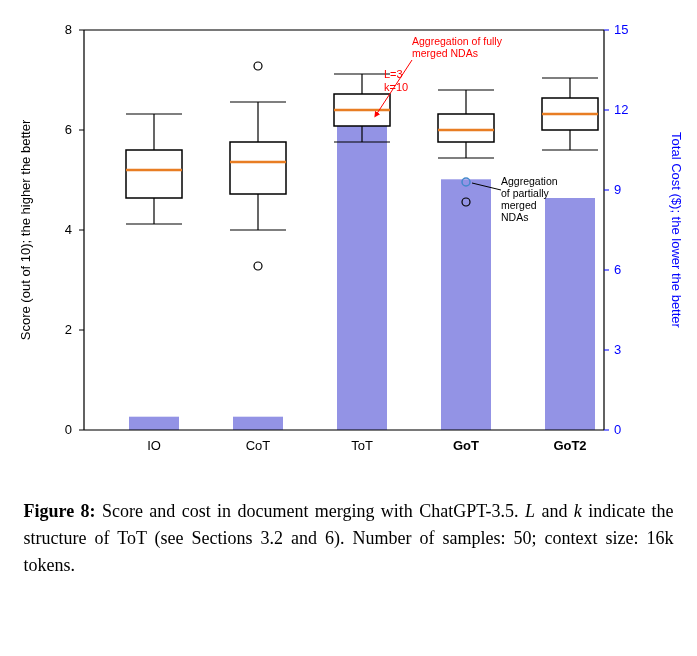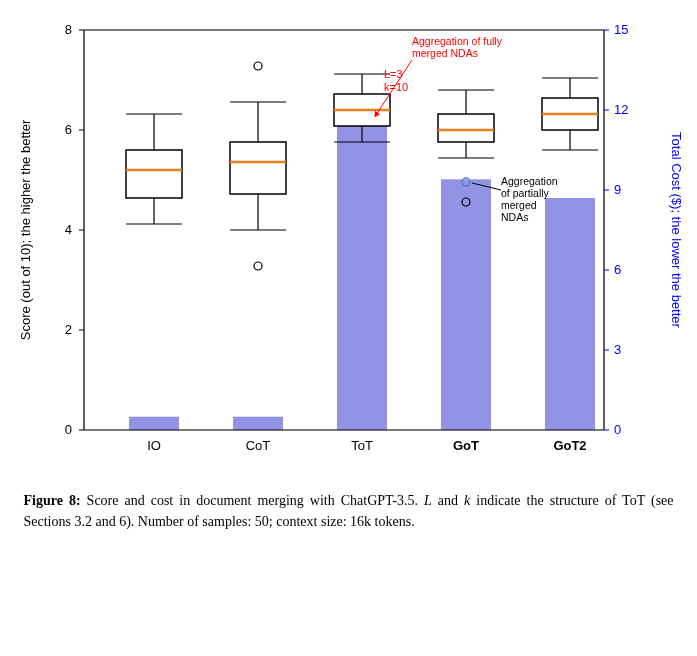--- a/index.html
+++ b/index.html
@@ -15,22 +15,22 @@
       width: 670px;
       height: 480px;
       margin: 0 auto;
     }
     svg.chart {
       width: 100%;
       height: 100%;
     }
     .caption {
       width: 650px;
-      margin: 0 auto 0 auto;
-      font-size: 14px;
+      margin: 8px auto 0 auto;
+      font-size: 18px;
       line-height: 1.5;
       text-align: justify;
     }
     .caption span.bold { font-weight: bold; }
     .caption span.italic { font-style: italic; }
   </style>
 </head>
 <body>
 
 <div class="chart-container">

